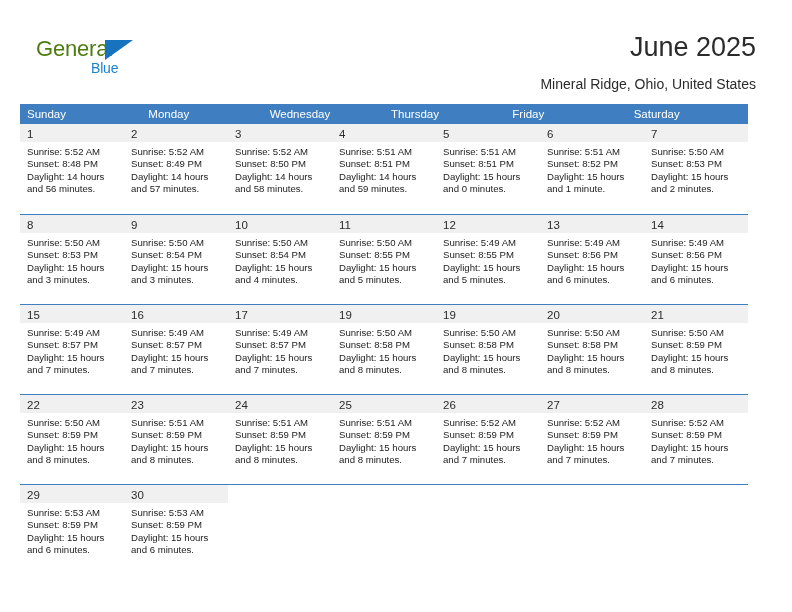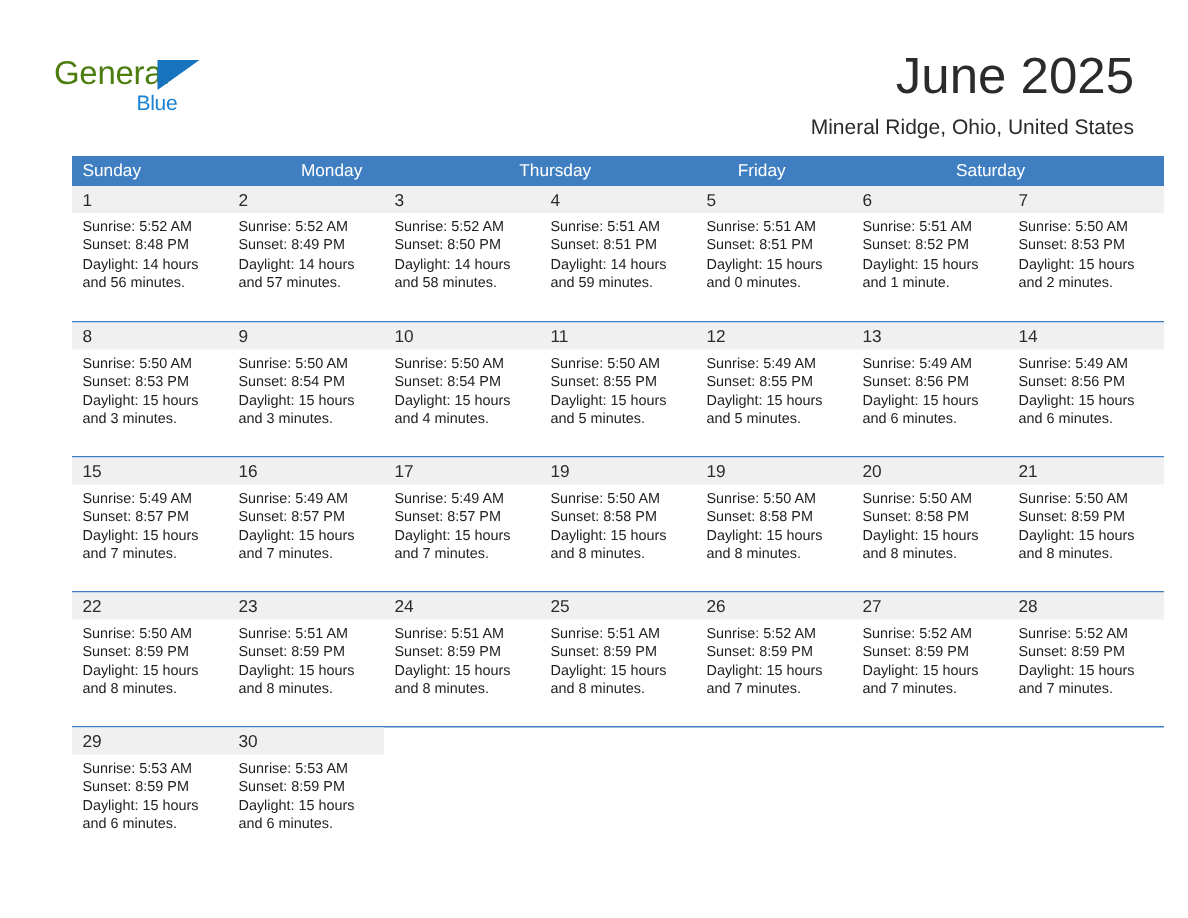--- a/index.html
+++ b/index.html
@@ -61,39 +61,39 @@
     font-size: 14px;
     letter-spacing: -0.2px;
     color: #1b82d2;
     font-family: Liberation Sans, sans-serif;
   }
 
   .title {
     position: absolute;
     right: 36px;
     top: 32px;
-    font-size: 34px;
+    font-size: 27px;
     color: #2b2b2b;
     text-align: right;
     white-space: nowrap;
   }
   .subtitle {
     position: absolute;
     right: 36px;
     top: 76px;
     font-size: 14px;
     color: #2b2b2b;
     text-align: right;
     white-space: nowrap;
   }
 
   
   .calendar {
     position: absolute;
-    left: 48px;
+    left: 20px;
     top: 104px;
     width: 728px;
   }
   .head-row {
     display: flex;
     width: 728px;
     background: #3f7fc1;
     height: 20px;
   }
   .head-cell {
@@ -162,20 +162,21 @@
 
     <div class="title">June 2025</div>
     <div class="subtitle">Mineral Ridge, Ohio, United States</div>
   </div>
 
   <div class="calendar">
 
     <div class="head-row">
       <div class="head-cell">Sunday</div>
       <div class="head-cell">Monday</div>
+      <div class="head-cell">Wednesday</div>
       <div class="head-cell">Thursday</div>
       <div class="head-cell">Friday</div>
       <div class="head-cell">Saturday</div>
     </div>
 
     <div class="week first">
       <div class="day">
         <div class="daynum-band"><span class="daynum">1</span></div>
         <div class="day-body">
           <div class="day-line">Sunrise: 5:52 AM</div>

